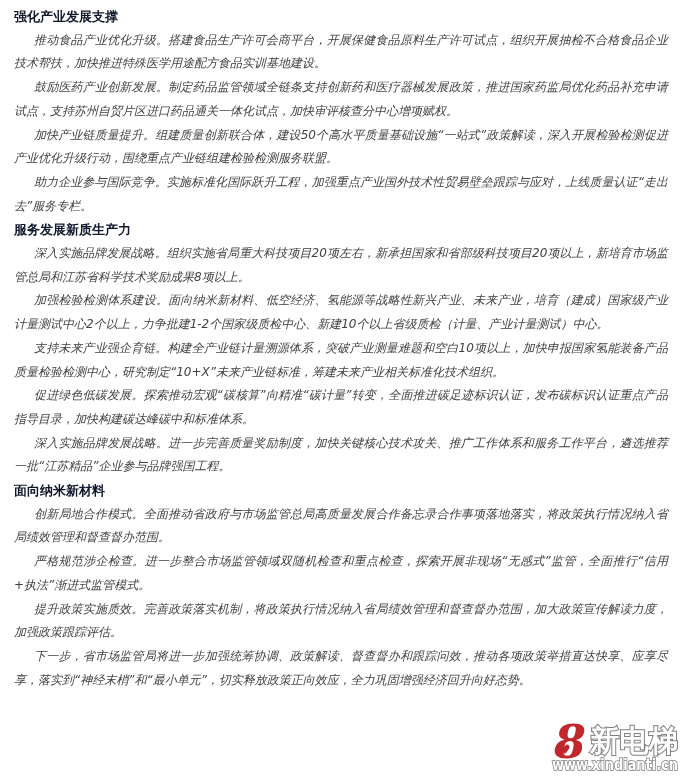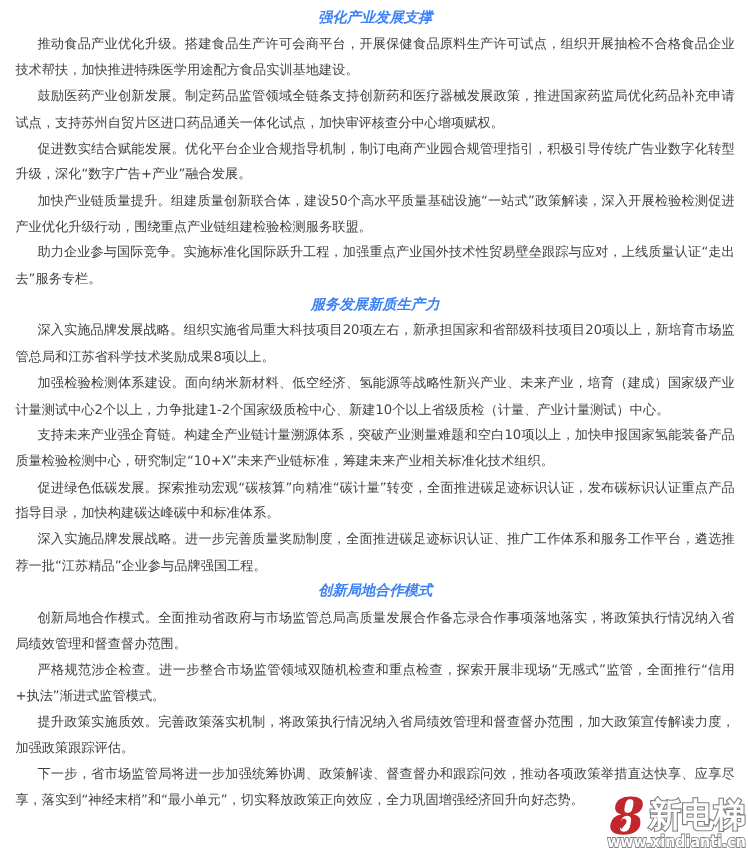--- a/index.html
+++ b/index.html
@@ -20,59 +20,57 @@
     font-family: "DejaVu Sans", "Liberation Sans", sans-serif;
     font-size: 12px;
     line-height: 23.7px;
     color: #414141;
     text-align: justify;
   }
   .section-heading {
     margin: 0;
     font-size: 13px;
     font-weight: 700;
-    color: #3b82f6;
-    text-align: center;
+    color: #0f172a;
     text-indent: 0;
     line-height: 23.7px;
-    font-style: italic;
   }
   .para {
     margin: 0;
     text-indent: 20px;
+    font-style: italic;
   }
   .watermark {
     position: absolute;
     right: 0px;
     bottom: 8px;
     width: 154px;
     height: 64px;
   }
 </style>
 </head>
 <body>
 
 <div class="page">
   <div class="article">
 
     <h2 class="section-heading">强化产业发展支撑</h2>
     <p class="para">推动食品产业优化升级。搭建食品生产许可会商平台，开展保健食品原料生产许可试点，组织开展抽检不合格食品企业技术帮扶，加快推进特殊医学用途配方食品实训基地建设。</p>
     <p class="para">鼓励医药产业创新发展。制定药品监管领域全链条支持创新药和医疗器械发展政策，推进国家药监局优化药品补充申请试点，支持苏州自贸片区进口药品通关一体化试点，加快审评核查分中心增项赋权。</p>
-    <p class="para">促进数实结合赋能发展。优化平台企业合规指导机制，制订电商产业园合规管理指引，积极引导传统广告业数字化转型升级，深化“数字广告+产业”融合发展。</p>
     <p class="para">加快产业链质量提升。组建质量创新联合体，建设50个高水平质量基础设施“一站式”政策解读，深入开展检验检测促进产业优化升级行动，围绕重点产业链组建检验检测服务联盟。</p>
     <p class="para">助力企业参与国际竞争。实施标准化国际跃升工程，加强重点产业国外技术性贸易壁垒跟踪与应对，上线质量认证“走出去”服务专栏。</p>
 
     <h2 class="section-heading">服务发展新质生产力</h2>
     <p class="para">深入实施品牌发展战略。组织实施省局重大科技项目20项左右，新承担国家和省部级科技项目20项以上，新培育市场监管总局和江苏省科学技术奖励成果8项以上。</p>
     <p class="para">加强检验检测体系建设。面向纳米新材料、低空经济、氢能源等战略性新兴产业、未来产业，培育（建成）国家级产业计量测试中心2个以上，力争批建1-2个国家级质检中心、新建10个以上省级质检（计量、产业计量测试）中心。</p>
     <p class="para">支持未来产业强企育链。构建全产业链计量溯源体系，突破产业测量难题和空白10项以上，加快申报国家氢能装备产品质量检验检测中心，研究制定“10+X”未来产业链标准，筹建未来产业相关标准化技术组织。</p>
     <p class="para">促进绿色低碳发展。探索推动宏观“碳核算”向精准“碳计量”转变，全面推进碳足迹标识认证，发布碳标识认证重点产品指导目录，加快构建碳达峰碳中和标准体系。</p>
-    <p class="para">深入实施品牌发展战略。进一步完善质量奖励制度，全面推进碳足迹标识认证、推广工作体系和服务工作平台，遴选推荐一批“江苏精品”企业参与品牌强国工程。</p>
+    <p class="para">深入实施品牌发展战略。进一步完善质量奖励制度，加快关键核心技术攻关、推广工作体系和服务工作平台，遴选推荐一批“江苏精品”企业参与品牌强国工程。</p>
 
-    <h2 class="section-heading">创新局地合作模式</h2>
+    <h2 class="section-heading">面向纳米新材料</h2>
     <p class="para">创新局地合作模式。全面推动省政府与市场监管总局高质量发展合作备忘录合作事项落地落实，将政策执行情况纳入省局绩效管理和督查督办范围。</p>
     <p class="para">严格规范涉企检查。进一步整合市场监管领域双随机检查和重点检查，探索开展非现场“无感式”监管，全面推行“信用+执法”渐进式监管模式。</p>
     <p class="para">提升政策实施质效。完善政策落实机制，将政策执行情况纳入省局绩效管理和督查督办范围，加大政策宣传解读力度，加强政策跟踪评估。</p>
     <p class="para">下一步，省市场监管局将进一步加强统筹协调、政策解读、督查督办和跟踪问效，推动各项政策举措直达快享、应享尽享，落实到“神经末梢”和“最小单元”，切实释放政策正向效应，全力巩固增强经济回升向好态势。</p>
 
   </div>
 
   <svg class="watermark" viewBox="0 0 154 64" xmlns="http://www.w3.org/2000/svg">
 
     <text x="28" y="46" font-size="46" font-weight="bold" font-style="italic" font-family="'DejaVu Serif','Liberation Serif',serif" fill="#c1272d">8</text>

